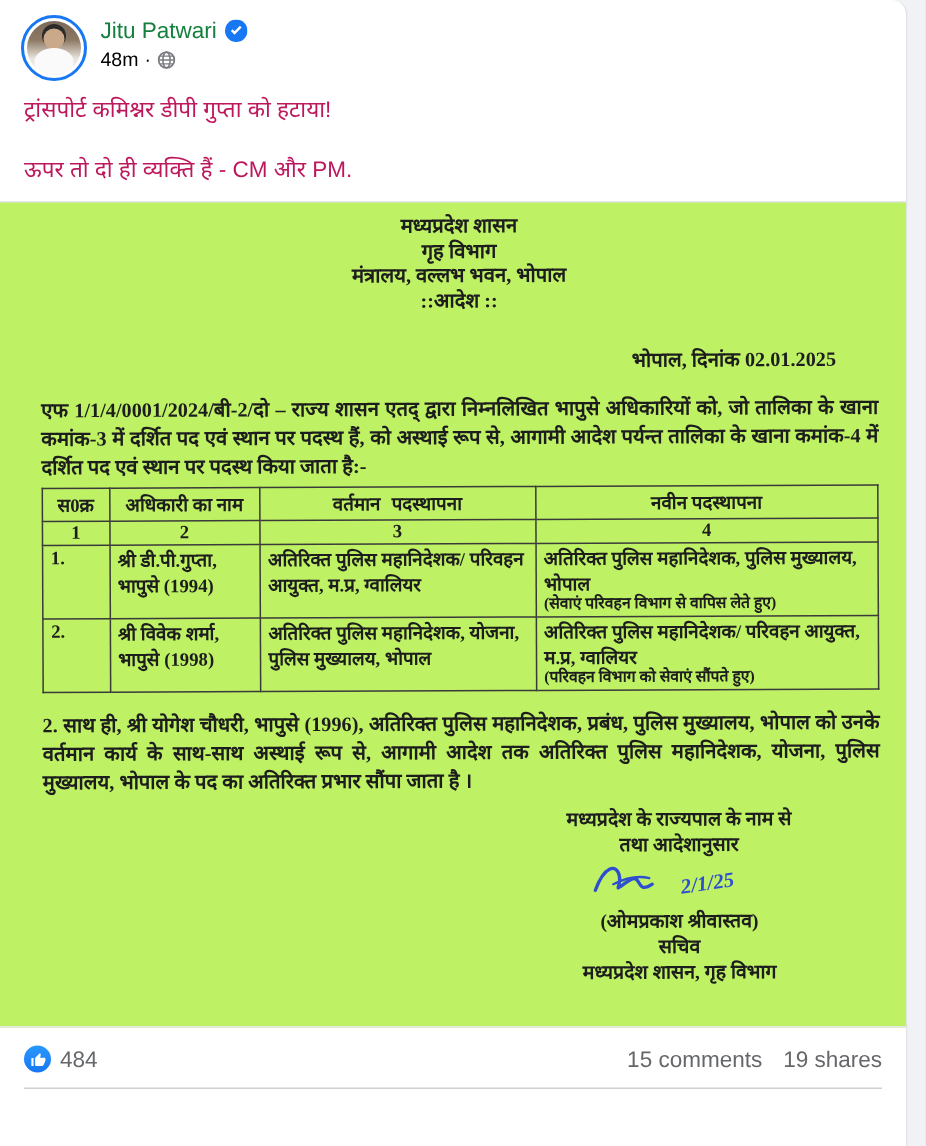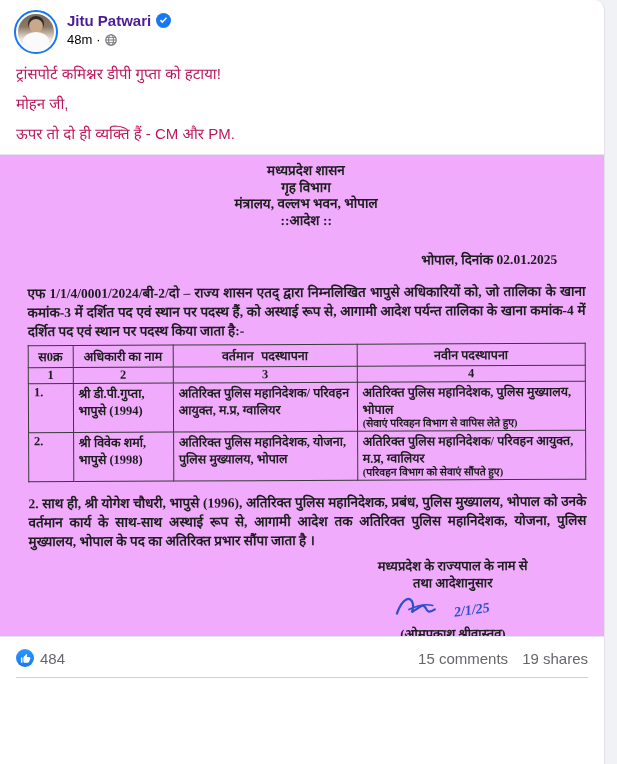--- a/index.html
+++ b/index.html
@@ -16,31 +16,31 @@
   }
   .avatar {
     width:36px; height:36px; border-radius:50%; overflow:hidden;
     background:linear-gradient(180deg,#7a6a58 0%,#8d7862 35%,#e9e5de 70%,#f4f2ee 100%);
     position:relative;
   }
   .avatar .head { position:absolute; left:11px; top:5px; width:14px; height:14px; border-radius:50%; background:#caa88a; box-shadow:0 -2px 0 1px #2b2b2b; }
   .avatar .body { position:absolute; left:5px; top:18px; width:26px; height:18px; border-radius:50% 50% 0 0; background:#fafafa; }
   .header-meta { margin-left:9px; padding-top:2px; }
   .author-row { display:flex; align-items:center; gap:5px; }
-  .author-name { font-size:15px; font-weight:bold; color:#4c1d95; cursor:pointer; }
+  .author-name { font-size:15px; font-weight:normal; color:#15803d; cursor:pointer; }
   .verified { width:15px; height:15px; display:inline-block; }
   .sub-row { display:flex; align-items:center; gap:4px; margin-top:3px; color:#000000; font-size:13px; }
   .globe { width:12px; height:12px; opacity:.85; }
   
   .post-text { padding:6px 16px 10px 16px; font-size:15px; color:#be185d; line-height:20px; }
   .post-text .pline { margin-bottom:0; }
   .post-text .gap { height:10px; }
   
   .doc-image {
-    position:relative; width:100%; height:483px; background:#f0abfc;
+    position:relative; width:100%; height:551px; background:#bef264;
     border-top:1px solid #e4e6eb; border-bottom:1px solid #e4e6eb;
     font-family:"Liberation Serif", serif; color:#1d1d1d; cursor:pointer; overflow:hidden;
   }
   .doc-inner { padding:8px 18px 0 28px; transform:rotate(-0.25deg); }
   .doc-head { text-align:center; font-weight:bold; font-size:13.5px; line-height:16.5px; }
   .doc-date { text-align:right; padding-right:28px; font-weight:bold; font-size:13.5px; margin-top:22px; }
   .doc-para { margin-top:14px; font-size:13.5px; font-weight:600; line-height:19px; text-align:justify; }
   .doc-table { width:100%; border-collapse:collapse; margin-top:4px; font-size:12.5px; font-weight:600; }
   .doc-table td, .doc-table th { border:1.4px solid #3a3a3a; padding:1px 5px; vertical-align:top; text-align:left; }
   .doc-table th { text-align:center; font-weight:bold; padding:2px 3px; }
@@ -95,21 +95,20 @@
           <line x1="2" y1="4.6" x2="14" y2="4.6" stroke="#65676b" stroke-width="1.2"></line>
           <line x1="2" y1="11.4" x2="14" y2="11.4" stroke="#65676b" stroke-width="1.2"></line>
         </svg>
       </div>
     </div>
   </div>
 
   <div class="post-text">
     <div class="pline">ट्रांसपोर्ट कमिश्नर डीपी गुप्ता को हटाया!</div>
     <div class="gap"></div>
-    <div class="pline">मोहन जी,</div>
     <div class="gap"></div>
     <div class="pline">ऊपर तो दो ही व्यक्ति हैं - CM और PM.</div>
   </div>
 
   <div class="doc-image">
     <div class="doc-inner">
 
       <div class="doc-head">
         <div>मध्यप्रदेश शासन</div>
         <div>गृह विभाग</div>

